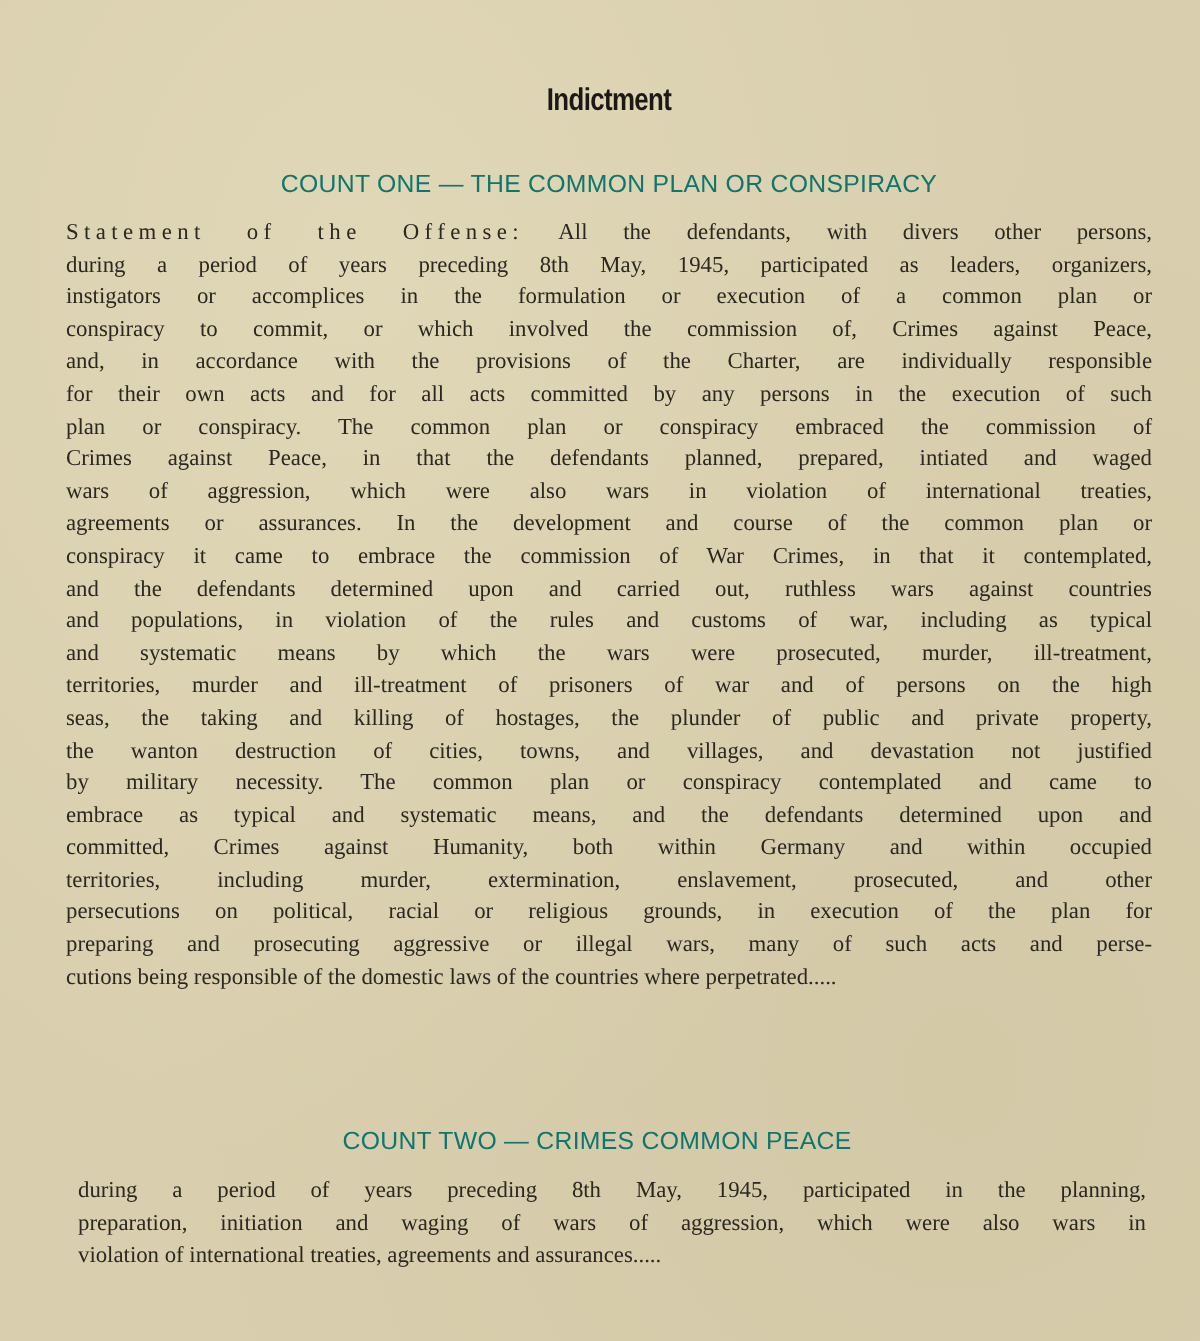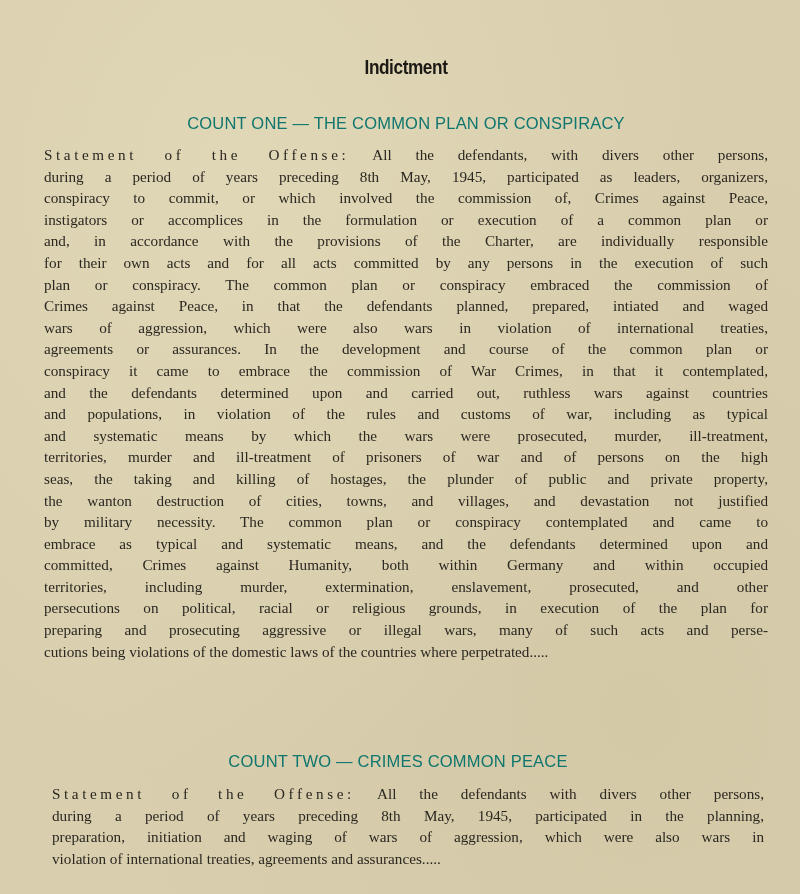--- a/index.html
+++ b/index.html
@@ -89,45 +89,44 @@
 <body>
 
 <div class="page">
   <div class="title">Indictment</div>
 
   <div class="count-heading one">COUNT ONE — THE COMMON PLAN OR CONSPIRACY</div>
 
   <div class="para one">
     <span class="line"><span class="line-inner"><span class="spaced">Statement of the Offense:</span><span> All the defendants, with divers other persons,</span></span></span>
     <span class="line"><span class="line-inner">during a period of years preceding 8th May, 1945, participated as leaders, organizers,</span></span>
+    <span class="line"><span class="line-inner">instigators or accomplices in the formulation or execution of a common plan or</span></span>
     <span class="line"><span class="line-inner">conspiracy to commit, or which involved the commission of, Crimes against Peace,</span></span>
-    <span class="line"><span class="line-inner">instigators or accomplices in the formulation or execution of a common plan or</span></span>
     <span class="line"><span class="line-inner">and, in accordance with the provisions of the Charter, are individually responsible</span></span>
     <span class="line"><span class="line-inner">for their own acts and for all acts committed by any persons in the execution of such</span></span>
     <span class="line"><span class="line-inner">plan or conspiracy. The common plan or conspiracy embraced the commission of</span></span>
     <span class="line"><span class="line-inner">Crimes against Peace, in that the defendants planned, prepared, intiated and waged</span></span>
     <span class="line"><span class="line-inner">wars of aggression, which were also wars in violation of international treaties,</span></span>
     <span class="line"><span class="line-inner">agreements or assurances. In the development and course of the common plan or</span></span>
     <span class="line"><span class="line-inner">conspiracy it came to embrace the commission of War Crimes, in that it contemplated,</span></span>
     <span class="line"><span class="line-inner">and the defendants determined upon and carried out, ruthless wars against countries</span></span>
     <span class="line"><span class="line-inner">and populations, in violation of the rules and customs of war, including as typical</span></span>
     <span class="line"><span class="line-inner">and systematic means by which the wars were prosecuted, murder, ill-treatment,</span></span>
     <span class="line"><span class="line-inner">territories, murder and ill-treatment of prisoners of war and of persons on the high</span></span>
     <span class="line"><span class="line-inner">seas, the taking and killing of hostages, the plunder of public and private property,</span></span>
     <span class="line"><span class="line-inner">the wanton destruction of cities, towns, and villages, and devastation not justified</span></span>
     <span class="line"><span class="line-inner">by military necessity. The common plan or conspiracy contemplated and came to</span></span>
     <span class="line"><span class="line-inner">embrace as typical and systematic means, and the defendants determined upon and</span></span>
     <span class="line"><span class="line-inner">committed, Crimes against Humanity, both within Germany and within occupied</span></span>
     <span class="line"><span class="line-inner">territories, including murder, extermination, enslavement, prosecuted, and other</span></span>
     <span class="line"><span class="line-inner">persecutions on political, racial or religious grounds, in execution of the plan for</span></span>
     <span class="line"><span class="line-inner">preparing and prosecuting aggressive or illegal wars, many of such acts and perse-</span></span>
-    <span class="line last"><span class="line-inner">cutions being violations of the domestic laws of the countries where perpetrated.....</span></span>
+    <span class="line last"><span class="line-inner">cutions being responsible of the domestic laws of the countries where perpetrated.....</span></span>
   </div>
 
   <div class="count-heading two">COUNT TWO — CRIMES COMMON PEACE</div>
 
   <div class="para two">
-    <span class="line"><span class="line-inner"><span class="spaced">Statement of the Offense:</span><span> All the defendants with divers other persons,</span></span></span>
     <span class="line"><span class="line-inner">during a period of years preceding 8th May, 1945, participated in the planning,</span></span>
     <span class="line"><span class="line-inner">preparation, initiation and waging of wars of aggression, which were also wars in</span></span>
     <span class="line last"><span class="line-inner">violation of international treaties, agreements and assurances.....</span></span>
   </div>
 </div>
 
 </body></html>

